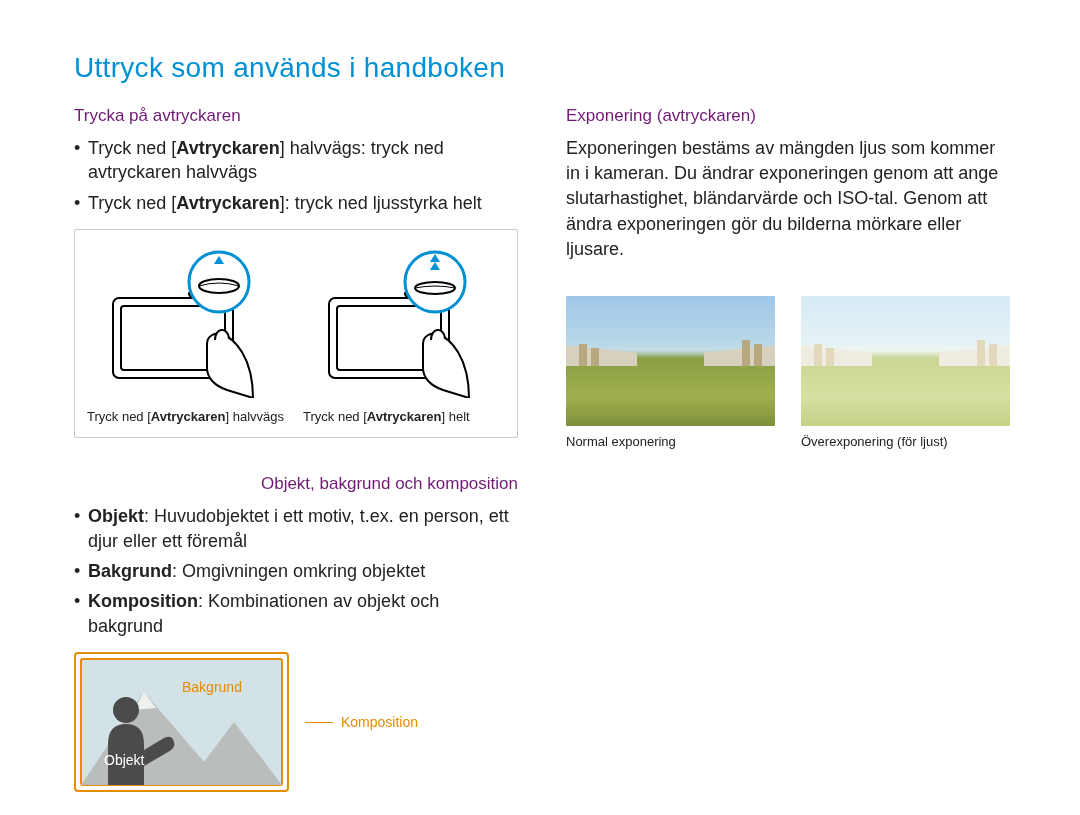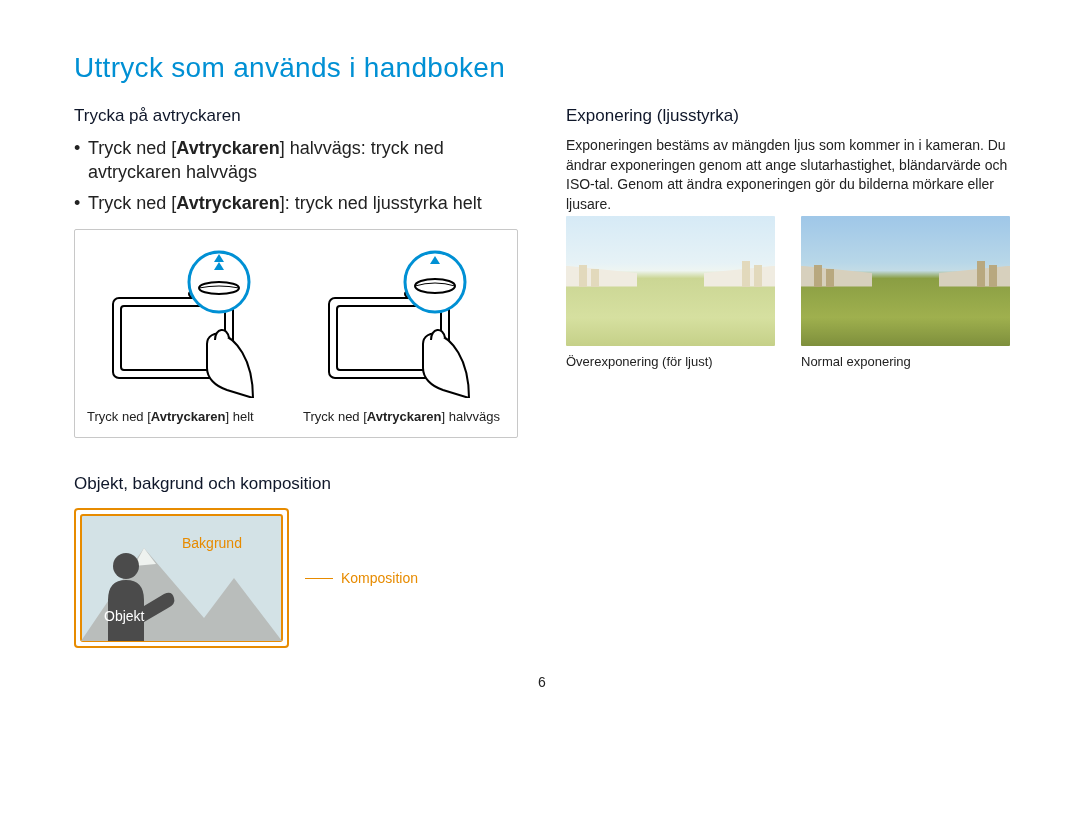--- a/index.html
+++ b/index.html
@@ -1,35 +1,35 @@
 <!DOCTYPE html>
 <html><head>
 <meta charset="utf-8">
 <style>
   * { box-sizing: border-box; margin: 0; padding: 0; }
   html, body { width: 1080px; height: 815px; background: #fff; font-family: "Helvetica Neue", Arial, sans-serif; color: #222; }
   .page { padding: 52px 70px 40px 74px; }
   h1.title { color: #0090d4; font-weight: 300; font-size: 28px; letter-spacing: 0.3px; margin-bottom: 22px; }
   .cols { display: flex; gap: 48px; }
   .col { flex: 1 1 0; min-width: 0; }
-  h2.sub { font-size: 17px; font-weight: 400; color: #0f172a; margin-bottom: 10px; }
+  h2.sub { font-size: 17px; font-weight: 400; color: #701a75; margin-bottom: 10px; }
   ul.bullets { list-style: none; margin-bottom: 14px; }
   ul.bullets li { position: relative; padding-left: 14px; font-size: 18px; line-height: 1.35; margin-bottom: 6px; font-weight: 300; }
   ul.bullets li::before { content: "\2022"; position: absolute; left: 0; top: 0; }
   .bold { font-weight: 600; }
   .diagram-box { border: 1px solid #c8c8c8; border-radius: 2px; padding: 18px 12px 12px 12px; display: flex; gap: 14px; margin-bottom: 28px; }
   .dcell { flex: 1 1 0; display: flex; flex-direction: column; align-items: center; }
   .dcell .cap { font-size: 13px; font-weight: 300; line-height: 1.35; margin-top: 10px; align-self: flex-start; }
   .cam-svg { width: 170px; height: 150px; }
-  .section-gap { margin-top: 36px; }
+  .section-gap { margin-top: 36px; text-align: right; }
   .comp-wrap { display: flex; align-items: center; gap: 16px; margin-top: 10px; }
   .comp-svg { width: 215px; height: 140px; }
   .comp-label { color: #e78b00; font-size: 14px; font-weight: 300; position: relative; }
   .comp-label::before { content: ""; display: inline-block; width: 28px; height: 1px; background: #e78b00; vertical-align: middle; margin-right: 8px; transform: translateY(-1px); }
-  .paragraph { font-size: 14px; line-height: 1.4; font-weight: 300; margin-bottom: 2px; }
+  .paragraph { font-size: 18px; line-height: 1.4; font-weight: 300; margin-bottom: 34px; }
   .photo-row { display: flex; gap: 26px; }
   .photo-cell { flex: 1 1 0; }
   .photo { width: 100%; height: 130px; border-radius: 1px; overflow: hidden; position: relative; }
   .photo.normal { background: linear-gradient(to bottom, #9fc7e8 0%, #b8d7e8 36%, #c3dce6 42%, #8a9e43 48%, #9fb04e 78%, #7e8f3c 100%); }
   .photo.over { background: linear-gradient(to bottom, #d6eaf6 0%, #e6f2f6 36%, #eef5f2 42%, #cbd694 48%, #d6e0a0 78%, #c5d088 100%); }
   .photo .bank { position: absolute; top: 38%; height: 16%; background: #d7d0bd; }
   .photo.over .bank { background: #f0ece1; }
   .photo .bankL { left: 0; width: 34%; clip-path: polygon(0 0, 100% 35%, 100% 100%, 0 100%); }
   .photo .bankR { right: 0; width: 34%; clip-path: polygon(0 35%, 100% 0, 100% 100%, 0 100%); }
   .photo .bldg { position: absolute; bottom: 46%; width: 8px; height: 22px; background: #b8a87f; }
@@ -51,60 +51,63 @@
           <span>Tryck ned [</span><span class="bold">Avtryckaren</span><span>] halvvägs: tryck ned avtryckaren halvvägs</span>
         </li>
         <li>
           <span>Tryck ned [</span><span class="bold">Avtryckaren</span><span>]: tryck ned ljusstyrka helt</span>
         </li>
       </ul>
 
       <div class="diagram-box">
         <div class="dcell">
           <svg class="cam-svg" viewBox="0 0 170 150">
-            <rect x="10" y="50" width="120" height="80" rx="6" fill="#fff" stroke="#000" stroke-width="2"></rect>
-            <rect x="18" y="58" width="104" height="64" rx="3" fill="#fff" stroke="#000" stroke-width="2"></rect>
-            <ellipse cx="108" cy="46" rx="22" ry="7" fill="#fff" stroke="#000" stroke-width="2"></ellipse>
-            <circle cx="116" cy="34" r="30" fill="#fff" stroke="#0090d4" stroke-width="3"></circle>
-            <ellipse cx="116" cy="40" rx="20" ry="6" fill="#fff" stroke="#000" stroke-width="2"></ellipse>
-            <path d="M96 40 Q116 36 136 40" fill="none" stroke="#000" stroke-width="1"></path>
-            <polygon points="116,6 111,14 121,14" fill="#0090d4"></polygon>
-            <polygon points="116,14 111,22 121,22" fill="#0090d4"></polygon>
-            <path d="M150 150 C150 110 132 90 118 86 C112 84 104 88 104 96 L104 120 C104 130 112 138 124 142 Z" fill="#fff" stroke="#000" stroke-width="2"></path>
-            <path d="M112 92 C112 80 124 78 126 90" fill="#fff" stroke="#000" stroke-width="2"></path>
-          </svg>
-          <div class="cap">
-            <span>Tryck ned [</span><span class="bold">Avtryckaren</span><span>] helt</span>
-          </div>
-        </div>
-        <div class="dcell">
-          <svg class="cam-svg" viewBox="0 0 170 150">
 
             <rect x="10" y="50" width="120" height="80" rx="6" fill="#fff" stroke="#000" stroke-width="2"></rect>
             <rect x="18" y="58" width="104" height="64" rx="3" fill="#fff" stroke="#000" stroke-width="2"></rect>
 
             <ellipse cx="108" cy="46" rx="22" ry="7" fill="#fff" stroke="#000" stroke-width="2"></ellipse>
 
             <circle cx="116" cy="34" r="30" fill="#fff" stroke="#0090d4" stroke-width="3"></circle>
             <ellipse cx="116" cy="38" rx="20" ry="7" fill="#fff" stroke="#000" stroke-width="2"></ellipse>
             <path d="M96 38 Q116 32 136 38" fill="none" stroke="#000" stroke-width="1"></path>
 
             <polygon points="116,8 111,16 121,16" fill="#0090d4"></polygon>
 
             <path d="M150 150 C150 110 132 90 118 86 C112 84 104 88 104 96 L104 120 C104 130 112 138 124 142 Z" fill="#fff" stroke="#000" stroke-width="2"></path>
             <path d="M112 92 C112 80 124 78 126 90" fill="#fff" stroke="#000" stroke-width="2"></path>
           </svg>
           <div class="cap">
             <span>Tryck ned [</span><span class="bold">Avtryckaren</span><span>] halvvägs</span>
           </div>
         </div>
+        <div class="dcell">
+          <svg class="cam-svg" viewBox="0 0 170 150">
+            <rect x="10" y="50" width="120" height="80" rx="6" fill="#fff" stroke="#000" stroke-width="2"></rect>
+            <rect x="18" y="58" width="104" height="64" rx="3" fill="#fff" stroke="#000" stroke-width="2"></rect>
+            <ellipse cx="108" cy="46" rx="22" ry="7" fill="#fff" stroke="#000" stroke-width="2"></ellipse>
+            <circle cx="116" cy="34" r="30" fill="#fff" stroke="#0090d4" stroke-width="3"></circle>
+            <ellipse cx="116" cy="40" rx="20" ry="6" fill="#fff" stroke="#000" stroke-width="2"></ellipse>
+            <path d="M96 40 Q116 36 136 40" fill="none" stroke="#000" stroke-width="1"></path>
+            <polygon points="116,6 111,14 121,14" fill="#0090d4"></polygon>
+            <polygon points="116,14 111,22 121,22" fill="#0090d4"></polygon>
+            <path d="M150 150 C150 110 132 90 118 86 C112 84 104 88 104 96 L104 120 C104 130 112 138 124 142 Z" fill="#fff" stroke="#000" stroke-width="2"></path>
+            <path d="M112 92 C112 80 124 78 126 90" fill="#fff" stroke="#000" stroke-width="2"></path>
+          </svg>
+          <div class="cap">
+            <span>Tryck ned [</span><span class="bold">Avtryckaren</span><span>] helt</span>
+          </div>
+        </div>
       </div>
 
       <h2 class="sub section-gap">Objekt, bakgrund och komposition</h2>
       <ul class="bullets">
+        <li><span class="bold">Objekt</span><span>: Huvudobjektet i ett motiv, t.ex. en person, ett djur eller ett föremål</span></li>
+        <li><span class="bold">Bakgrund</span><span>: Omgivningen omkring objektet</span></li>
+        <li><span class="bold">Komposition</span><span>: Kombinationen av objekt och bakgrund</span></li>
       </ul>
 
       <div class="comp-wrap">
         <svg class="comp-svg" viewBox="0 0 215 140">
           <rect x="1" y="1" width="213" height="138" rx="3" fill="none" stroke="#e78b00" stroke-width="2"></rect>
           <rect x="7" y="7" width="201" height="126" rx="2" fill="#d3e2e6" stroke="#e78b00" stroke-width="2"></rect>
 
           <path d="M7 133 L70 40 L130 110 L160 70 L208 133 Z" fill="#b9bdbb"></path>
           <path d="M70 40 L82 56 L60 58 Z" fill="#eef2ef"></path>
 
@@ -114,43 +117,43 @@
           </g>
           <text x="108" y="40" fill="#e78b00" font-size="14" font-family="Helvetica, Arial" font-weight="300">Bakgrund</text>
           <text x="30" y="113" fill="#ffffff" font-size="14" font-family="Helvetica, Arial" font-weight="300">Objekt</text>
         </svg>
         <div class="comp-label">Komposition</div>
       </div>
 
     </div>
 
     <div class="col">
-      <h2 class="sub">Exponering (ljusstyrka)</h2>
+      <h2 class="sub">Exponering (avtryckaren)</h2>
       <p class="paragraph">Exponeringen bestäms av mängden ljus som kommer in i kameran. Du ändrar exponeringen genom att ange slutarhastighet, bländarvärde och ISO-tal. Genom att ändra exponeringen gör du bilderna mörkare eller ljusare.</p>
       <div class="photo-row">
+        <div class="photo-cell">
+          <div class="photo normal">
+            <div class="bank bankL"></div>
+            <div class="bank bankR"></div>
+            <div class="bldg" style="left:6%"></div>
+            <div class="bldg" style="left:12%; height:18px;"></div>
+            <div class="bldg" style="right:6%"></div>
+            <div class="bldg" style="right:12%; height:26px;"></div>
+          </div>
+          <div class="photo-cap">Normal exponering</div>
+        </div>
         <div class="photo-cell">
           <div class="photo over">
             <div class="bank bankL"></div>
             <div class="bank bankR"></div>
             <div class="bldg" style="left:6%"></div>
             <div class="bldg" style="left:12%; height:18px;"></div>
             <div class="bldg" style="right:6%"></div>
             <div class="bldg" style="right:12%; height:26px;"></div>
           </div>
           <div class="photo-cap">Överexponering (för ljust)</div>
         </div>
-        <div class="photo-cell">
-          <div class="photo normal">
-            <div class="bank bankL"></div>
-            <div class="bank bankR"></div>
-            <div class="bldg" style="left:6%"></div>
-            <div class="bldg" style="left:12%; height:18px;"></div>
-            <div class="bldg" style="right:6%"></div>
-            <div class="bldg" style="right:12%; height:26px;"></div>
-          </div>
-          <div class="photo-cap">Normal exponering</div>
-        </div>
       </div>
     </div>
 
   </div>
   <div class="pageno">6</div>
 </div>
 
 </body></html>

